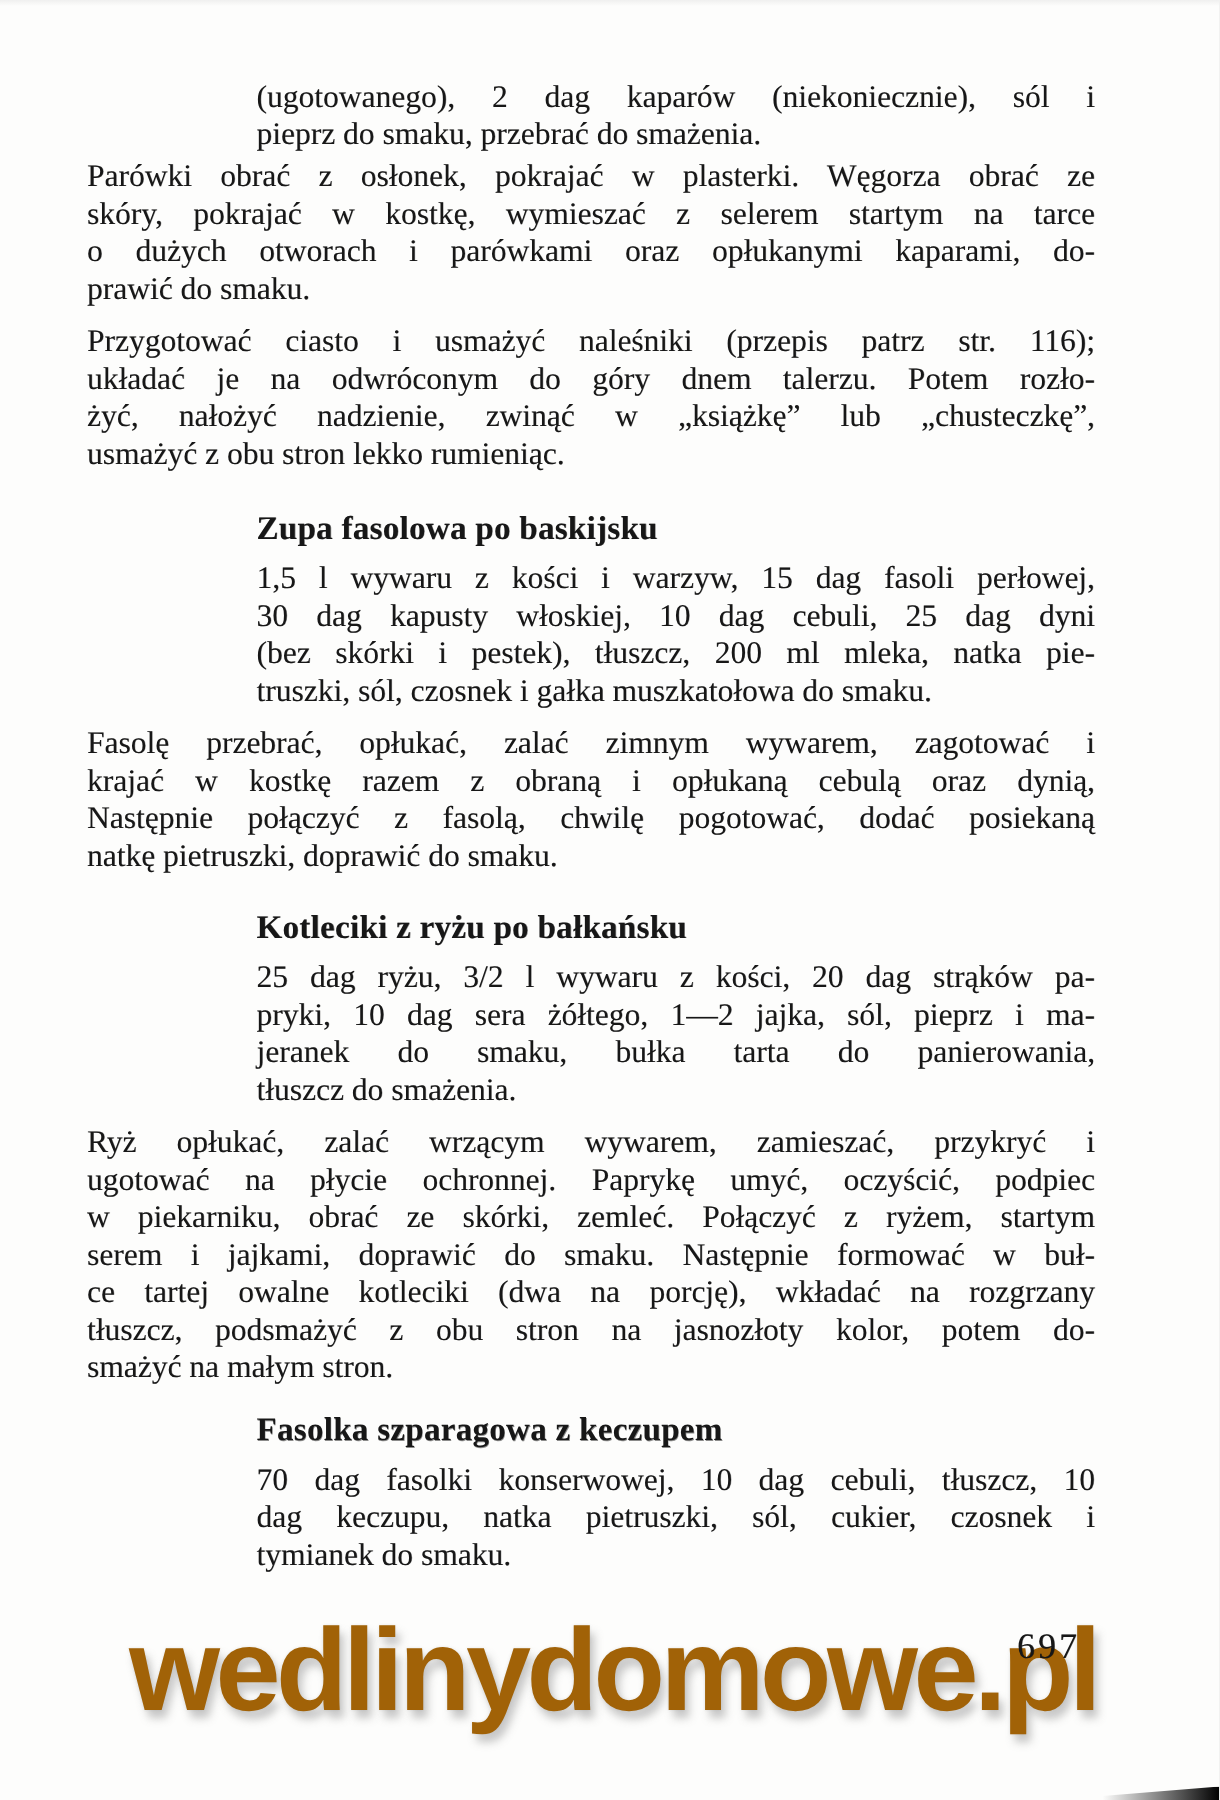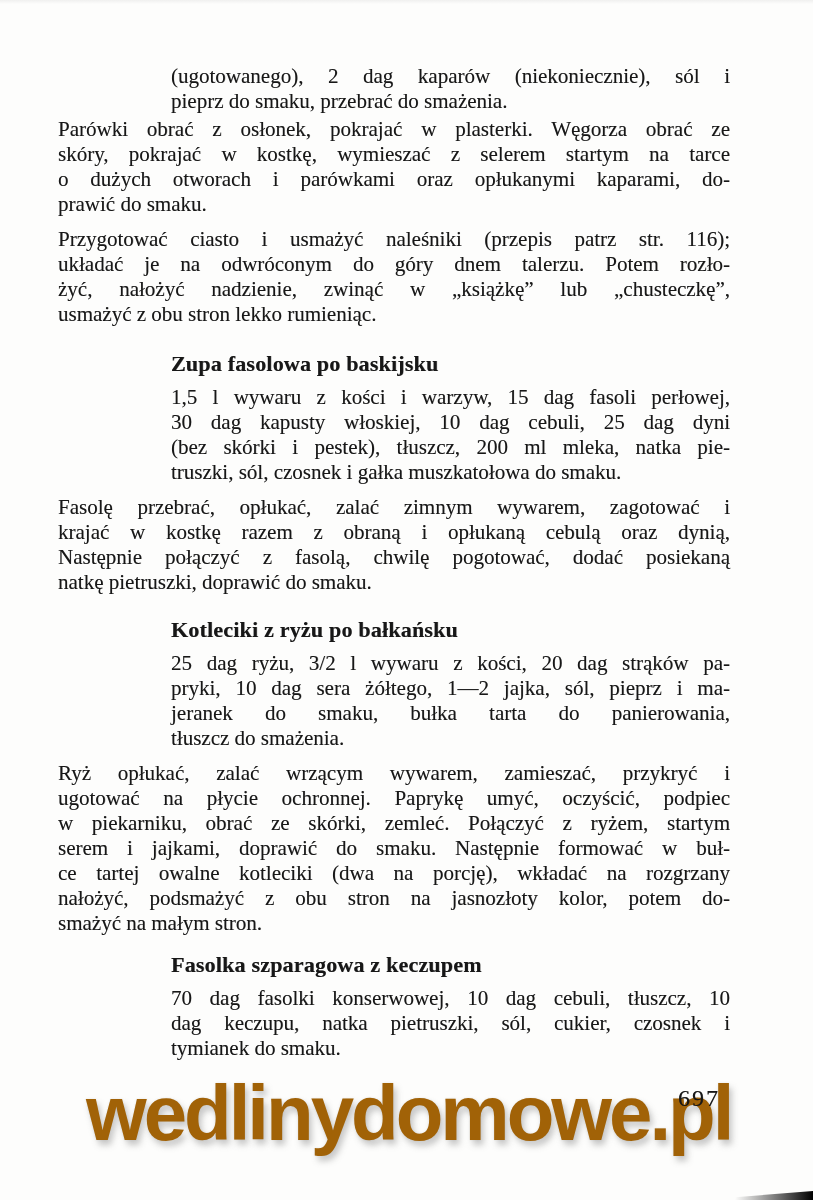--- a/index.html
+++ b/index.html
@@ -10,21 +10,21 @@
     background: #fdfdfc;
     overflow: hidden;
     font-family: "Liberation Serif", serif;
     color: #171717;
     margin: 0 auto;
   }
   
   .text-col {
     position: absolute;
     left: 58px;
-    top: 64px;
+    top: 52px;
     width: 672px;
     z-index: 2;
   }
   .block {
     font-size: 21px;
     line-height: 25px;
     text-shadow: 0.3px 0.3px 0 rgba(0,0,0,0.35);
   }
   .tline { display: block; text-align: justify; text-align-last: justify; }
   .tline-last { text-align-last: left; }
@@ -143,21 +143,21 @@
           <span class="tline">pryki, 10 dag sera żółtego, 1—2 jajka, sól, pieprz i ma-</span>
           <span class="tline">jeranek do smaku, bułka tarta do panierowania,</span>
           <span class="tline tline-last">tłuszcz do smażenia.</span>
         </div>
       <div class="block para">
           <span class="tline">Ryż opłukać, zalać wrzącym wywarem, zamieszać, przykryć i</span>
           <span class="tline">ugotować na płycie ochronnej. Paprykę umyć, oczyścić, podpiec</span>
           <span class="tline">w piekarniku, obrać ze skórki, zemleć. Połączyć z ryżem, startym</span>
           <span class="tline">serem i jajkami, doprawić do smaku. Następnie formować w buł-</span>
           <span class="tline">ce tartej owalne kotleciki (dwa na porcję), wkładać na rozgrzany</span>
-          <span class="tline">nałożyć, podsmażyć z obu stron na jasnozłoty kolor, potem do-</span>
+          <span class="tline">tłuszcz, podsmażyć z obu stron na jasnozłoty kolor, potem do-</span>
           <span class="tline tline-last">smażyć na małym stron.</span>
         </div>
     </section>
 
     <section class="recipe recipe-3">
       <h2 class="recipe-title">Fasolka szparagowa z keczupem</h2>
       <div class="block indent ing">
           <span class="tline">70 dag fasolki konserwowej, 10 dag cebuli, tłuszcz, 10</span>
           <span class="tline">dag keczupu, natka pietruszki, sól, cukier, czosnek i</span>
           <span class="tline tline-last">tymianek do smaku.</span>

